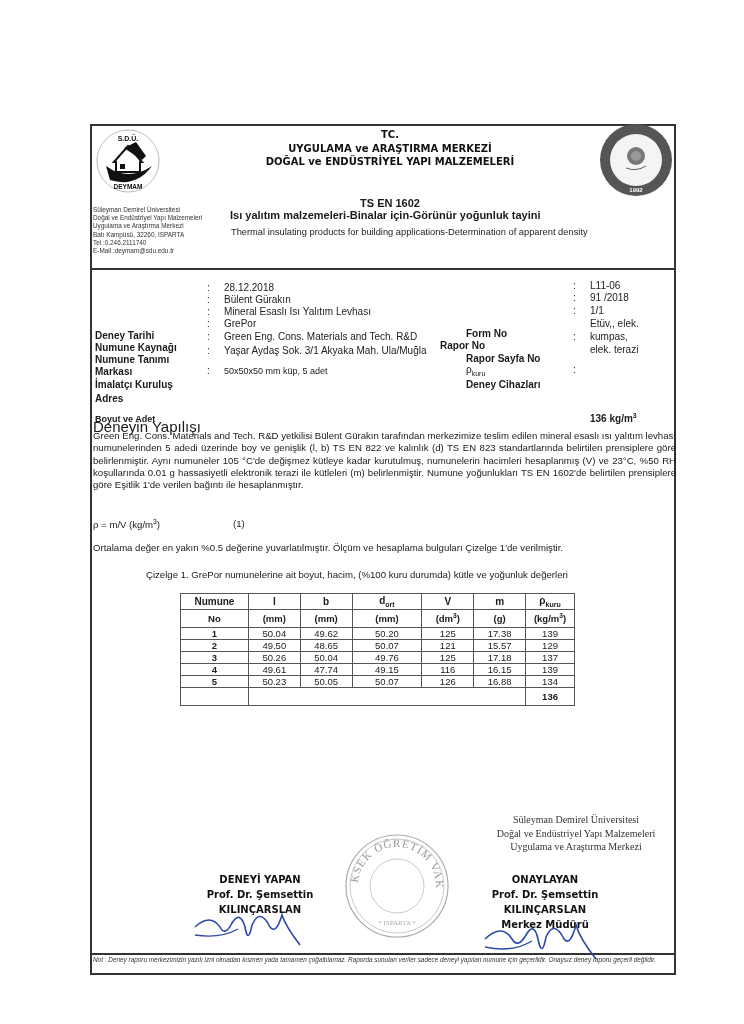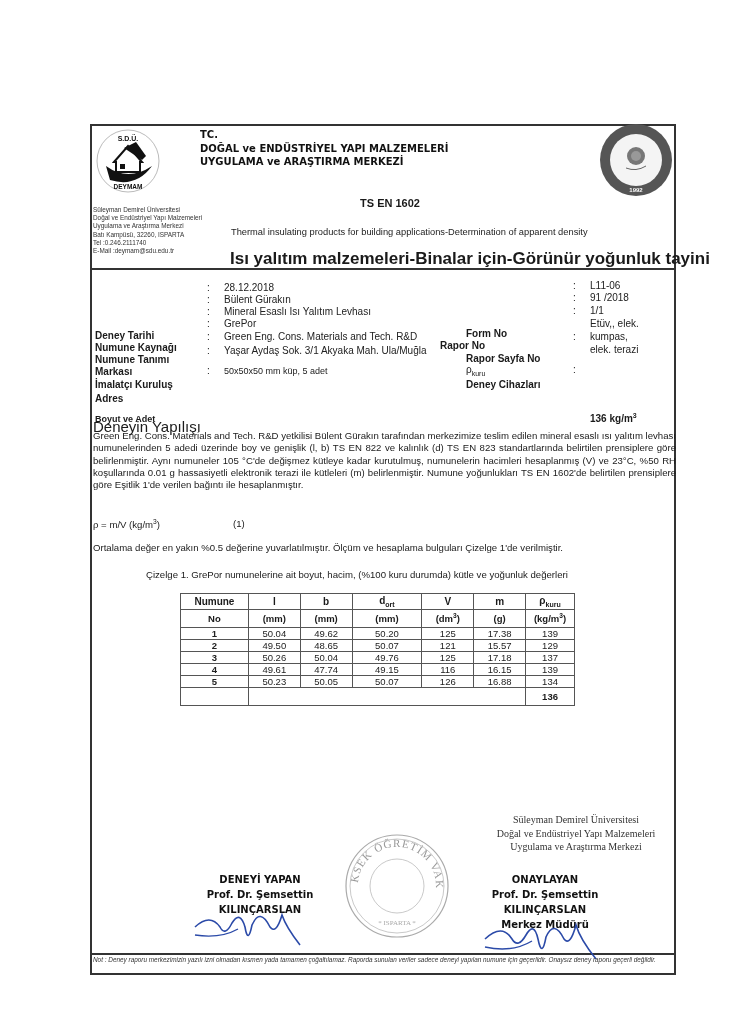--- a/index.html
+++ b/index.html
@@ -8,27 +8,27 @@
   .frame { position:absolute; left:90px; top:124px; width:586px; height:851px;
            border:2px solid #333; box-sizing:border-box; }
   .hdr-sep { position:absolute; left:90px; top:268px; width:586px; height:2px; background:#333; }
   .note-sep { position:absolute; left:90px; top:953px; width:586px; height:2px; background:#333; }
 
   .logo-left { position:absolute; left:96px; top:128px; width:64px; height:66px; }
   .logo-right { position:absolute; left:592px; top:120px; width:88px; height:80px; }
 
   .inst-small { position:absolute; left:93px; top:206px; font-size:6.4px; line-height:8.2px; color:#333; }
 
-  .title-block { position:absolute; left:200px; top:128px; width:380px; 
+  .title-block { position:absolute; left:200px; top:128px; width:380px; text-align:center;
                  font-family:"DejaVu Sans", sans-serif; font-size:10px; line-height:13.5px; color:#111; }
   .title-block .tc { font-weight:bold; }
   .title-block div { font-weight:bold; }
   .ts { position:absolute; left:200px; top:197px; width:380px; text-align:center;
         font-weight:bold; font-size:11px; }
-  .tr-title { position:absolute; left:230px; top:209px; font-weight:bold; font-size:17px; white-space:nowrap;margin-top:40px; }
+  .tr-title { position:absolute; left:230px; top:209px; font-weight:bold; font-size:11px; white-space:nowrap; }
   .en-title { position:absolute; left:231px; top:227px; font-size:9.3px; white-space:nowrap; color:#222; }
 
   .info { position:absolute; font-size:10px; line-height:12px; white-space:nowrap; }
   .info .lbl { position:absolute; font-weight:bold;margin-top:48px; }
   .info .col { position:absolute; }
   .info .val { position:absolute; color:#222; }
 
   .section-title { position:absolute; left:93px; top:418px; font-weight:normal; font-size:15px; }
   .para { position:absolute; left:93px; top:430px; width:583px; font-size:9.6px; line-height:12.3px;
           text-align:justify; color:#1a1a1a; }
@@ -82,22 +82,22 @@
   <circle cx="44" cy="40" r="36" fill="#555"></circle>
   <circle cx="44" cy="40" r="26" fill="#f4f4f4"></circle>
   <circle cx="44" cy="36" r="9" fill="#777"></circle>
   <circle cx="44" cy="36" r="5" fill="#999"></circle>
   <path d="M34 48 Q44 52 54 46" stroke="#666" fill="none" stroke-width="1"></path>
   <text x="44" y="72" text-anchor="middle" font-size="6" font-weight="bold" fill="#fff" font-family="Liberation Sans, sans-serif">1992</text>
 </svg>
 
 <div class="title-block">
   <div class="tc">TC.</div>
+  <div>UYGULAMA ve ARAŞTIRMA MERKEZİ</div>
   <div>DOĞAL ve ENDÜSTRİYEL YAPI MALZEMELERİ</div>
-  <div>UYGULAMA ve ARAŞTIRMA MERKEZİ</div>
 </div>
 <div class="ts">TS EN 1602</div>
 <div class="tr-title">Isı yalıtım malzemeleri-Binalar için-Görünür yoğunluk tayini</div>
 <div class="en-title">Thermal insulating products for building applications-Determination of apparent density</div>
 
 <div class="inst-small">
   <div>Süleyman Demirel Üniversitesi</div>
   <div>Doğal ve Endüstriyel Yapı Malzemeleri</div>
   <div>Uygulama ve Araştırma Merkezi</div>
   <div>Batı Kampüsü, 32260, ISPARTA</div>

